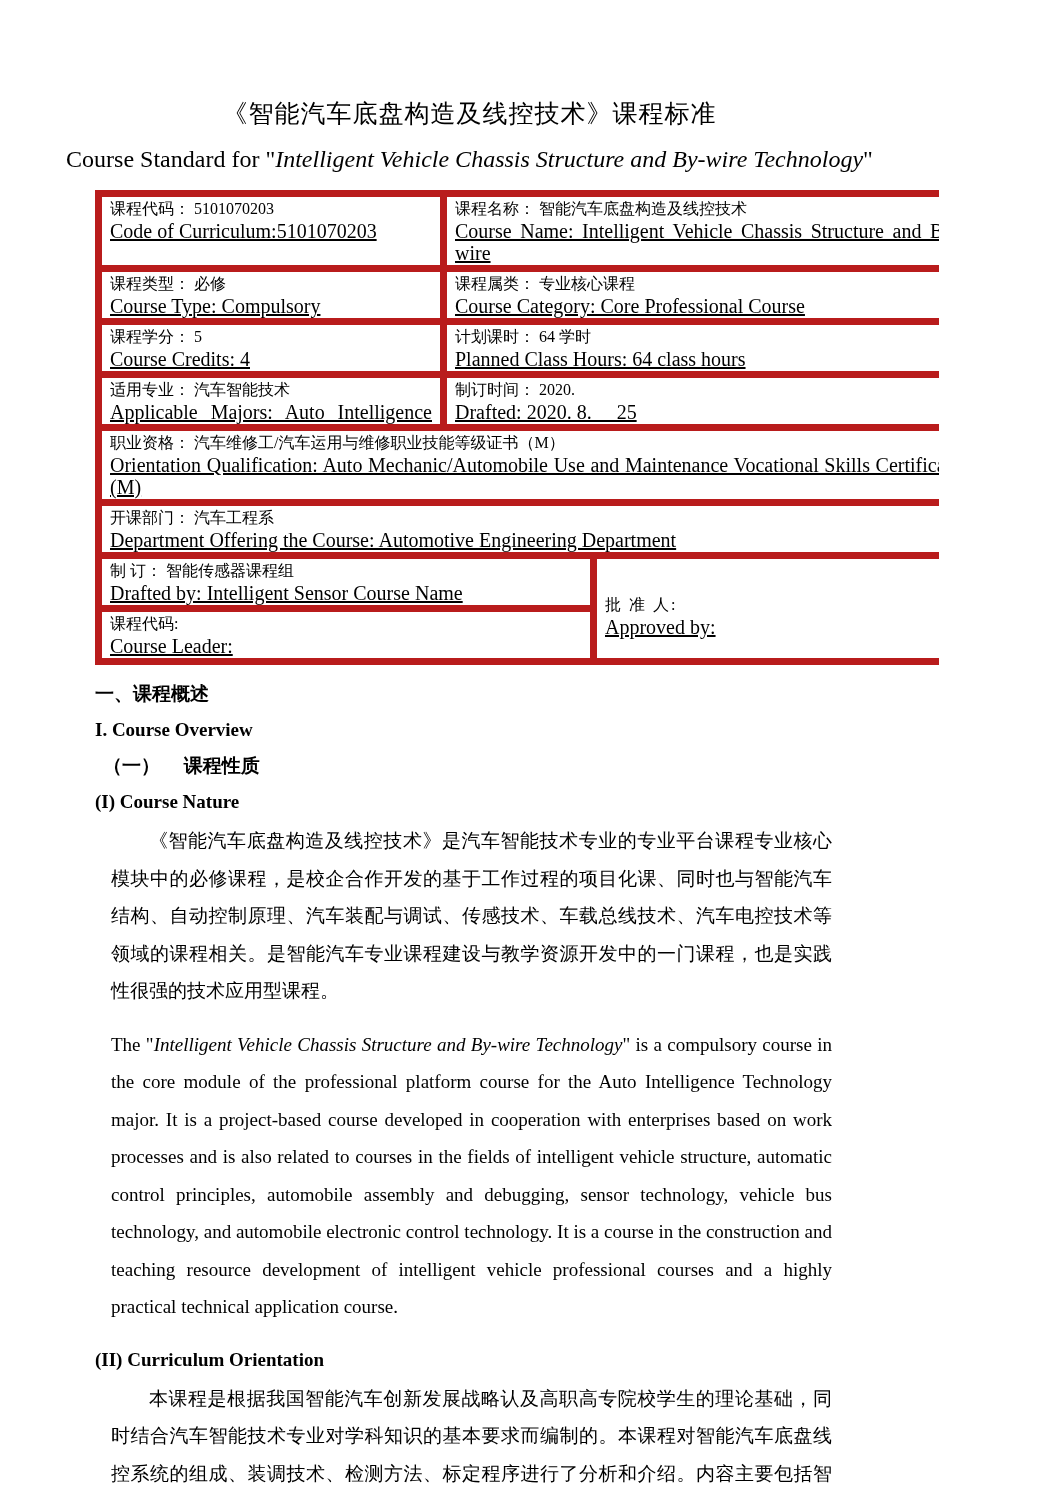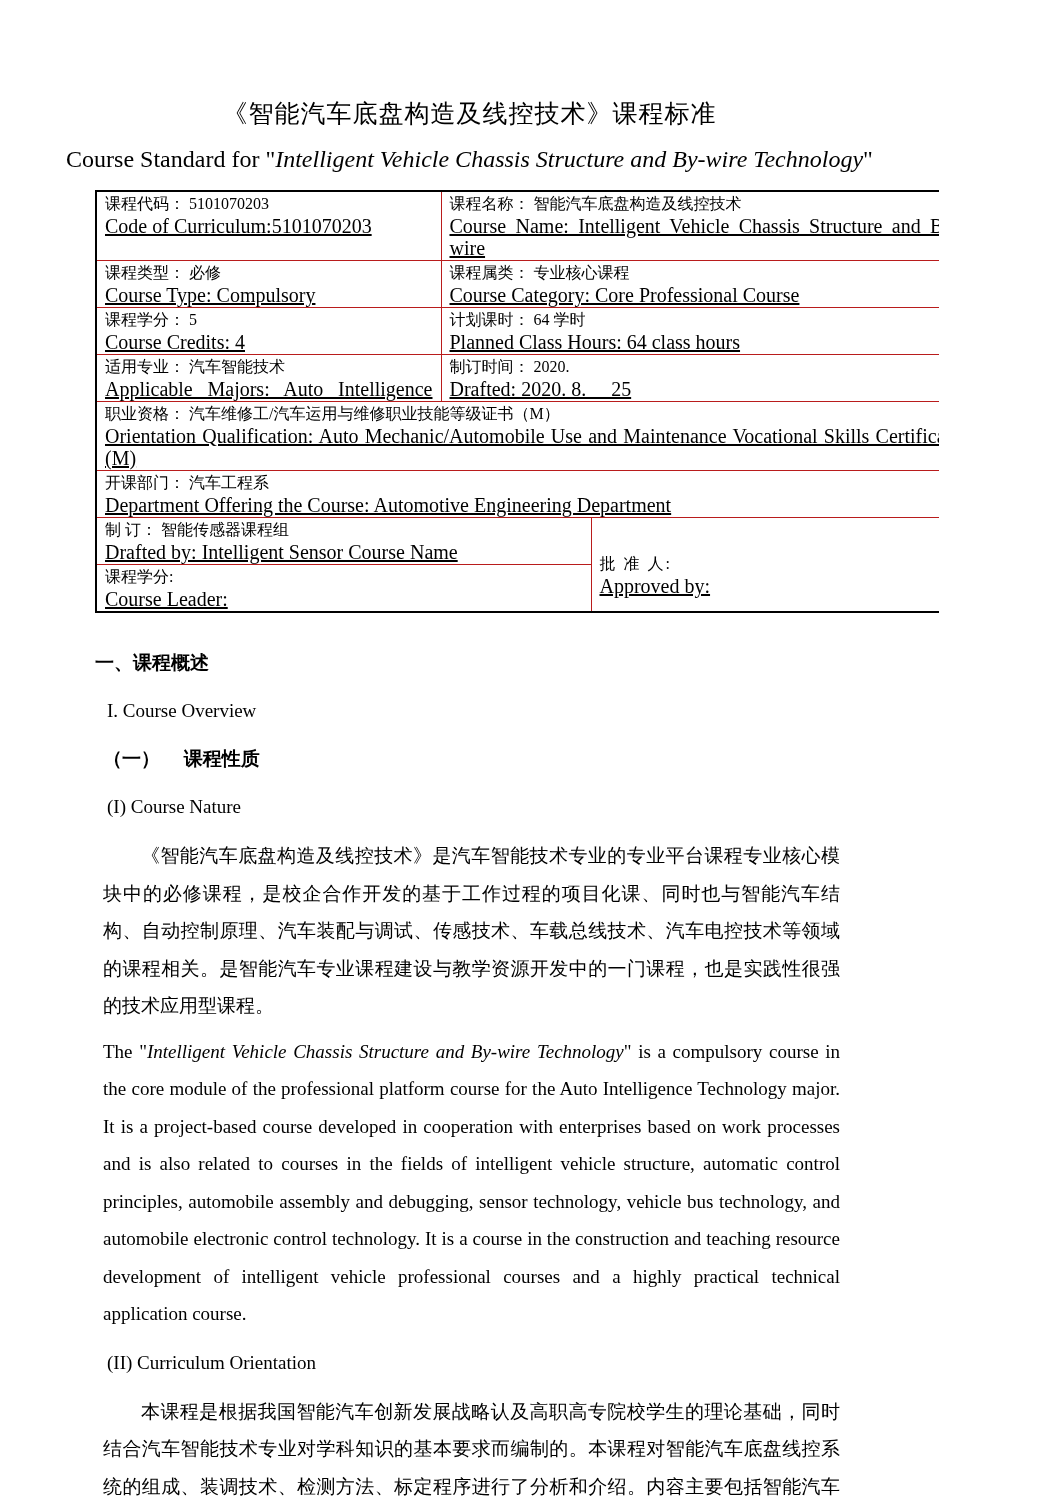--- a/index.html
+++ b/index.html
@@ -4,34 +4,34 @@
 <style>
   html,body{margin:0;padding:0;background:#ffffff;}
   body{width:1059px;min-height:1497px;font-family:"Liberation Serif","DejaVu Serif",serif;color:#000;}
   .page{width:939px;min-height:1497px;background:#fff;overflow:hidden;}
 
   .title-zh{margin:98px 0 0 0;text-align:center;font-size:25px;font-weight:normal;line-height:32px;letter-spacing:1px;}
   .title-en{margin:14px 0 0 0;text-align:center;font-size:24px;font-weight:normal;line-height:30px;}
 
   table.info{border-collapse:collapse;margin:16px 0 0 95px;width:873px;table-layout:fixed;
              border:2px solid #000;}
-  table.info td{border:1px solid #b91c1c;vertical-align:top;padding:1px 8px 1px 8px;}
+  table.info td{border:7px solid #b91c1c;vertical-align:top;padding:1px 8px 1px 8px;}
   table.info .zh{font-size:16px;line-height:22px;}
   table.info .en{font-size:20px;line-height:22px;text-decoration:underline;}
   .jlast{text-align:justify;text-align-last:justify;}
   td.thickline{border-bottom:3px solid #8f8f8f;}
   td.approve{vertical-align:middle;}
   td.approve .zh{letter-spacing:2px;margin-top:34px;}
 
   .content{margin:0 91px 0 95px;}
   .h-zh{font-size:19px;font-weight:bold;line-height:36px;margin:0;}
-  .h-en{font-size:19px;font-weight:normal;line-height:36px;margin:12px;}
-  .h1-zh{margin-top:32px;}
+  .h-en{font-size:19px;font-weight:bold;line-height:36px;margin:0;}
+  .h1-zh{margin-top:11px;}
   .sub-zh{padding-left:8px;}
-  .para{font-size:19px;line-height:37.5px;margin:8px;text-align:justify;}
+  .para{font-size:19px;line-height:37.5px;margin:16px;text-align:justify;}
   .para-zh{text-indent:2em;}
   .gap-top{margin-top:2px;}
 </style>
 </head>
 <body>
 
 <div class="page">
 
   <h1 class="title-zh">《智能汽车底盘构造及线控技术》课程标准</h1>
 
@@ -101,21 +101,21 @@
           <div class="zh">制 订：  智能传感器课程组</div>
           <div class="en">Drafted by: Intelligent  Sensor Course Name</div>
         </td>
         <td rowspan="2" class="approve">
           <div class="zh">批 准 人:</div>
           <div class="en">Approved by:</div>
         </td>
       </tr>
       <tr>
         <td colspan="2">
-          <div class="zh">课程学分:</div>
+          <div class="zh">课程代码:</div>
           <div class="en">Course Leader:</div>
         </td>
       </tr>
     </tbody>
   </table>
 
   <div class="content">
 
     <div class="h-zh h1-zh">一、课程概述</div>
     <div class="h-en">I. Course Overview</div>

